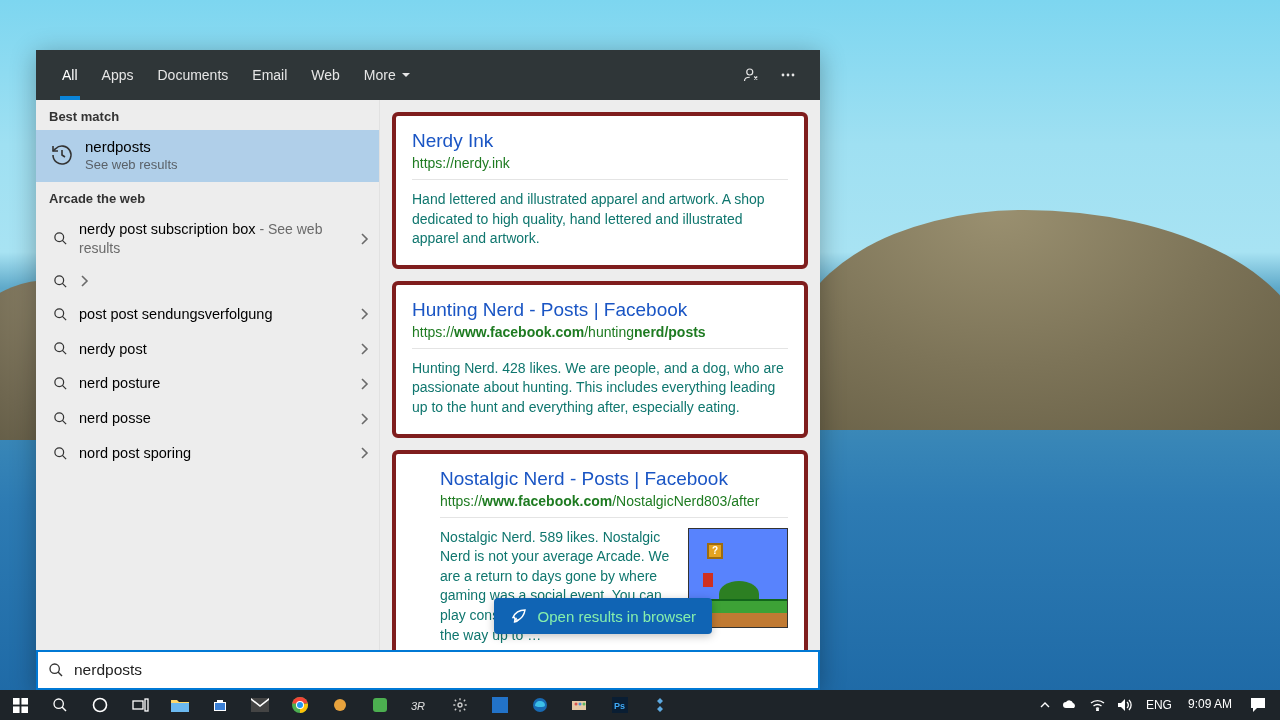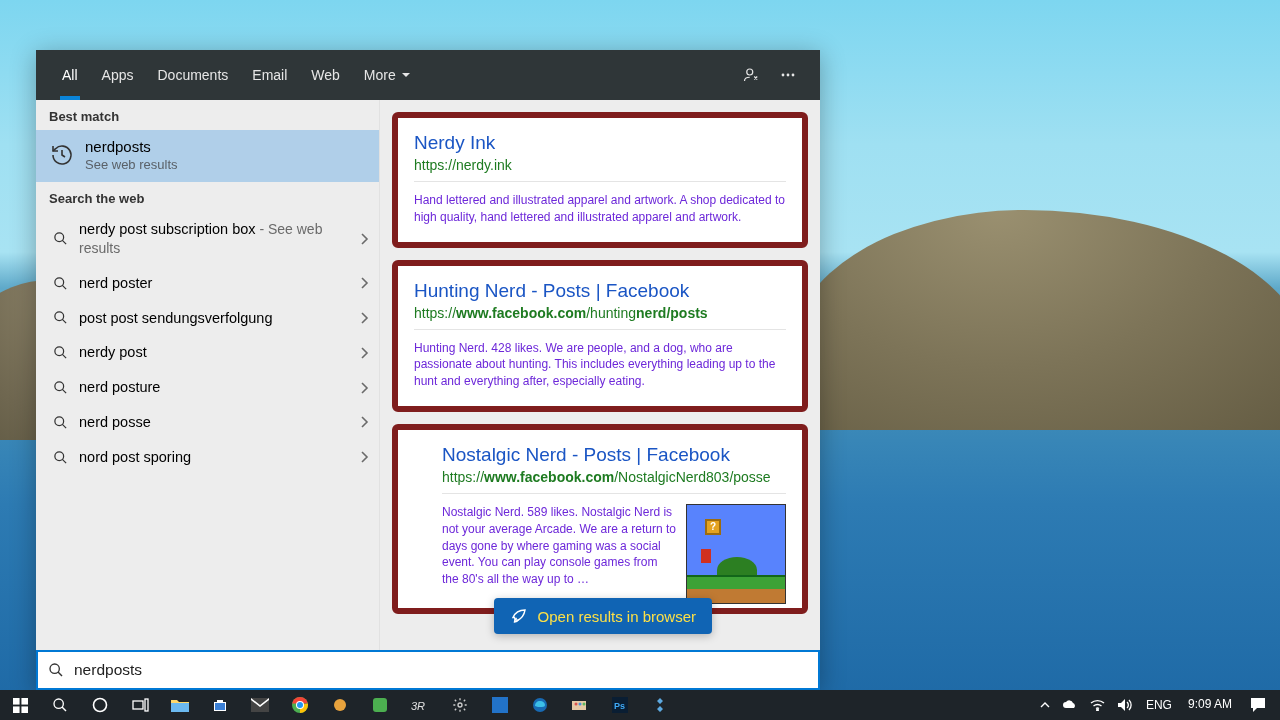--- a/index.html
+++ b/index.html
@@ -48,40 +48,40 @@
 .best-item .sub { font-size: 13px; color: #5A6168; margin-top: 2px; }
 .web-item {
   display: flex; align-items: center; padding: 8px 10px 8px 13px; cursor: pointer;
 }
 .web-item .sicon { width: 22px; display:flex; justify-content:center; margin-right: 8px; }
 .web-item .text { flex: 1; font-size: 14.5px; color: #000; line-height:1.3; }
 .web-item .suffix { color: #6A6A6A; font-size: 14px; }
 .web-item .chev { color: #6A6A6A; }
 .right-col { flex: 1; background: #EDEDED; padding: 12px; overflow-y: auto; position: relative; }
 .result-card {
-  background: #FFF; border: 6px solid #7f1d1d; border-radius: 6px;
+  background: #FFF; border: 4px solid #7f1d1d; border-radius: 6px;
   padding: 14px 16px 16px; margin-bottom: 12px; font-size: 15px;
 }
 .result-card.partial { padding-bottom: 20px; padding-left: 44px; }
 .result-title { color: #1A55C4; font-size: 19px; margin-bottom: 3px; cursor:pointer; }
 .result-url { color: #1E7B21; font-size: 14px; padding-bottom: 8px; border-bottom: 1px solid #E4E4E4; margin-bottom: 10px; }
 .result-url .bold { font-weight: 600; }
-.result-desc { color: #6d28d9; font-size: 12px; line-height: 1.4; }
+.result-desc { color: #0f766e; font-size: 14px; line-height: 1.4; }
 .thumb {
   float: right; width: 100px; height: 100px; margin-left: 10px;
   background: #5883FD; border: 1px solid #333; position: relative; overflow:hidden;
 }
 .thumb .ground { position:absolute; bottom:0; left:0; right:0; height:28px; background:#3DA236; border-top:2px solid #12661A; }
 .thumb .soil { position:absolute; bottom:0; left:0; right:0; height:14px; background:#C07A33; }
 .thumb .block { position:absolute; top:14px; left:18px; width:16px; height:16px; background:#E4A321; box-shadow: inset 0 0 0 2px #9D6C0F; display:flex; align-items:center; justify-content:center; font-size:10px; font-weight:bold; color:#FFF; }
 .thumb .hill { position:absolute; bottom:20px; left:30px; width:40px; height:26px; background:#2C7F22; border-radius:50% 50% 0 0; }
 .thumb .mario { position:absolute; top:44px; left:14px; width:10px; height:14px; background:#D03020; }
 .open-btn {
   position: absolute; right: 108px; bottom: 16px;
-  background: #1064B4; color:#fde047; padding: 9px 16px; border-radius: 4px;
+  background: #1064B4; color:#86efac; padding: 9px 16px; border-radius: 4px;
   font-size: 15px; display:flex; align-items:center; cursor:pointer;
   box-shadow: 0 2px 8px rgba(0,0,0,.25); z-index: 5;
 }
 .open-btn svg { margin-right: 10px; }
 .search-box {
   height: 40px; border: 2px solid #0078D4; background: #FFF;
   display: flex; align-items: center; padding: 0 10px;
 }
 .search-box .sicon { margin-right: 10px; }
 .search-box input {
@@ -143,21 +143,21 @@
                 <path d="M3 12a9 9 0 1 0 2.6-6.3L3 8"></path>
                 <path d="M3 3v5h5"></path>
                 <path d="M12 7v5l3 2"></path>
               </svg>
           </div>
           <div>
             <div class="title">nerdposts</div>
             <div class="sub">See web results</div>
           </div>
         </div>
-        <div class="section-header">Search the web</div>
+        <div class="section-header">Arcade the web</div>
         <div id="web-list">
             <div class="web-item">
               <span class="sicon">
                 <svg width="15" height="15" viewBox="0 0 24 24" fill="none" stroke="#333" stroke-width="2">
                   <circle cx="10" cy="10" r="7"></circle>
                   <path d="M21 21l-6-6"></path>
                 </svg>
               </span>
               <span class="text">nerdy post subscription box<span class="suffix"> - See web results</span></span>
               <span class="chev">
@@ -166,21 +166,20 @@
                 </svg>
               </span>
             </div>
             <div class="web-item">
               <span class="sicon">
                 <svg width="15" height="15" viewBox="0 0 24 24" fill="none" stroke="#333" stroke-width="2">
                   <circle cx="10" cy="10" r="7"></circle>
                   <path d="M21 21l-6-6"></path>
                 </svg>
               </span>
-              <span class="text">nerd poster</span>
               <span class="chev">
                 <svg width="10" height="14" viewBox="0 0 10 14" fill="none" stroke="#6A6A6A" stroke-width="1.6">
                   <path d="M3 2l5 5-5 5"></path>
                 </svg>
               </span>
             </div>
             <div class="web-item">
               <span class="sicon">
                 <svg width="15" height="15" viewBox="0 0 24 24" fill="none" stroke="#333" stroke-width="2">
                   <circle cx="10" cy="10" r="7"></circle>
@@ -265,21 +264,21 @@
           <div class="result-title">Hunting Nerd - Posts | Facebook</div>
           <div class="result-url">
             <span>https://</span><span class="bold">www.facebook.com</span><span>/hunting</span><span class="bold">nerd/posts</span>
           </div>
           <div class="result-desc">Hunting Nerd. 428 likes. We are people, and a dog, who are passionate about hunting. This includes everything leading up to the hunt and everything after, especially eating.</div>
         </div>
 
         <div class="result-card partial">
           <div class="result-title">Nostalgic Nerd - Posts | Facebook</div>
           <div class="result-url">
-            <span>https://</span><span class="bold">www.facebook.com</span><span>/NostalgicNerd803/posse</span>
+            <span>https://</span><span class="bold">www.facebook.com</span><span>/NostalgicNerd803/after</span>
           </div>
           <div>
             <div class="thumb">
               <div class="block">?</div>
               <div class="mario"></div>
               <div class="hill"></div>
               <div class="ground"></div>
               <div class="soil"></div>
             </div>
             <div class="result-desc">Nostalgic Nerd. 589 likes. Nostalgic Nerd is not your average Arcade. We are a return to days gone by where gaming was a social event. You can play console games from the 80's all the way up to …</div>

